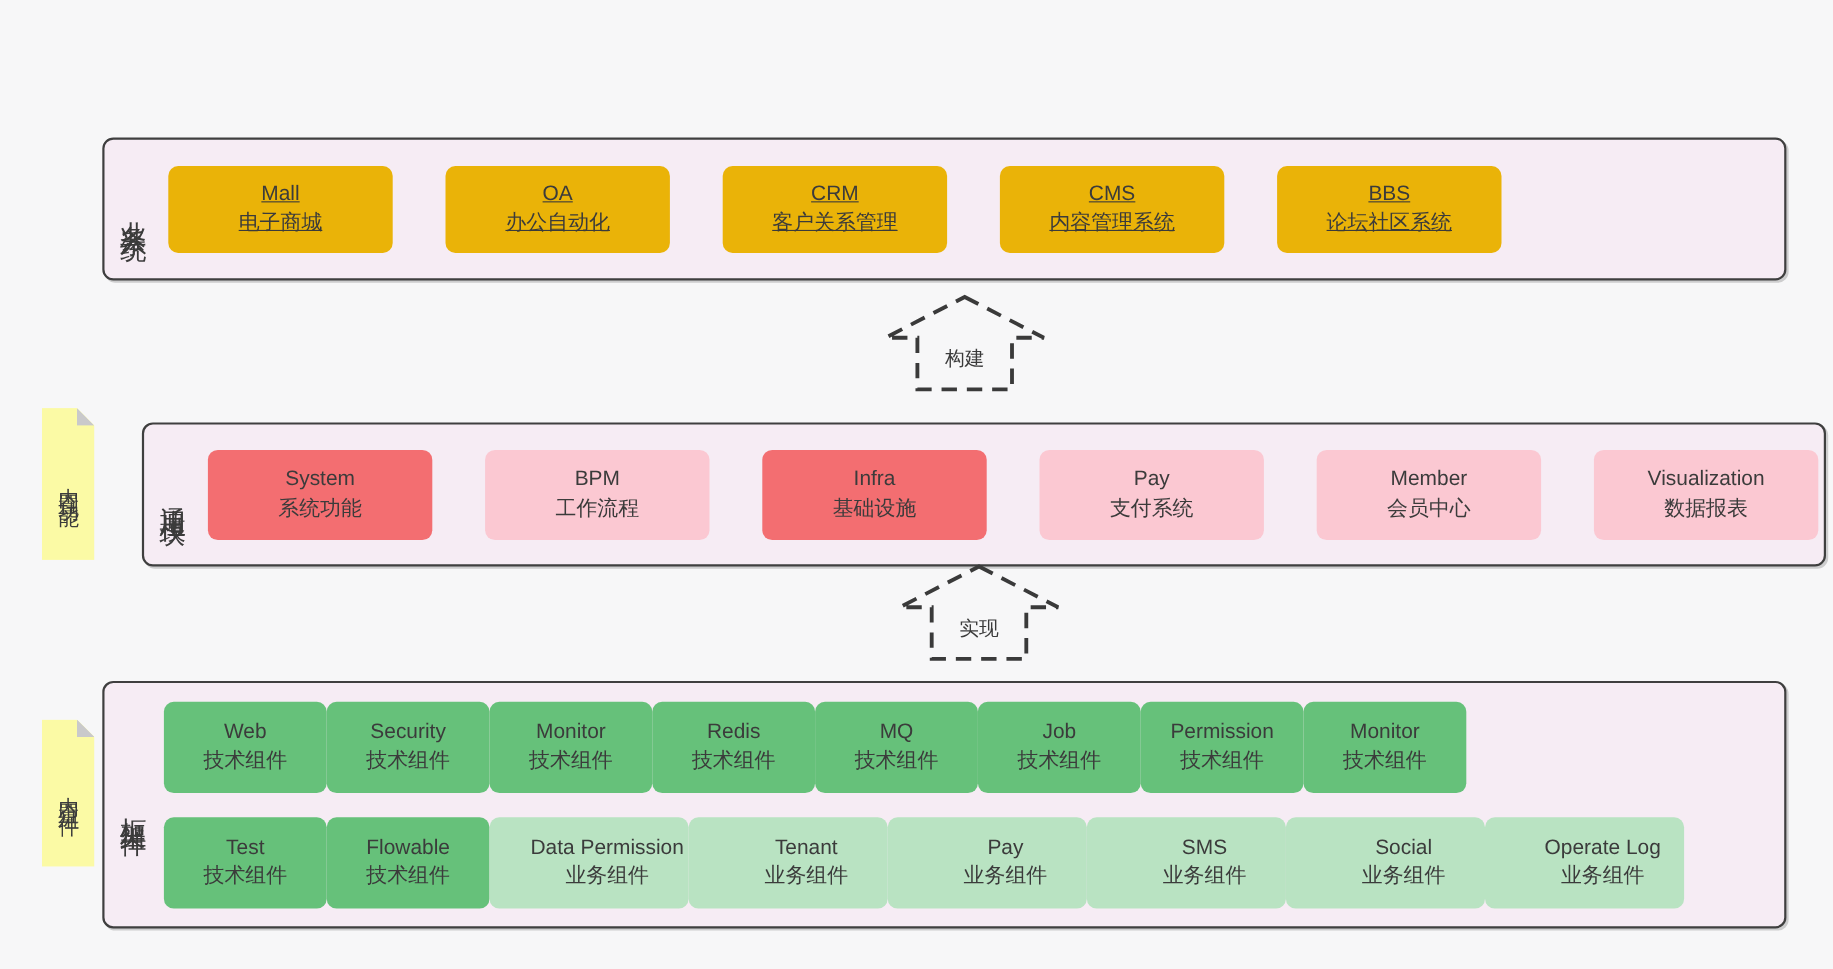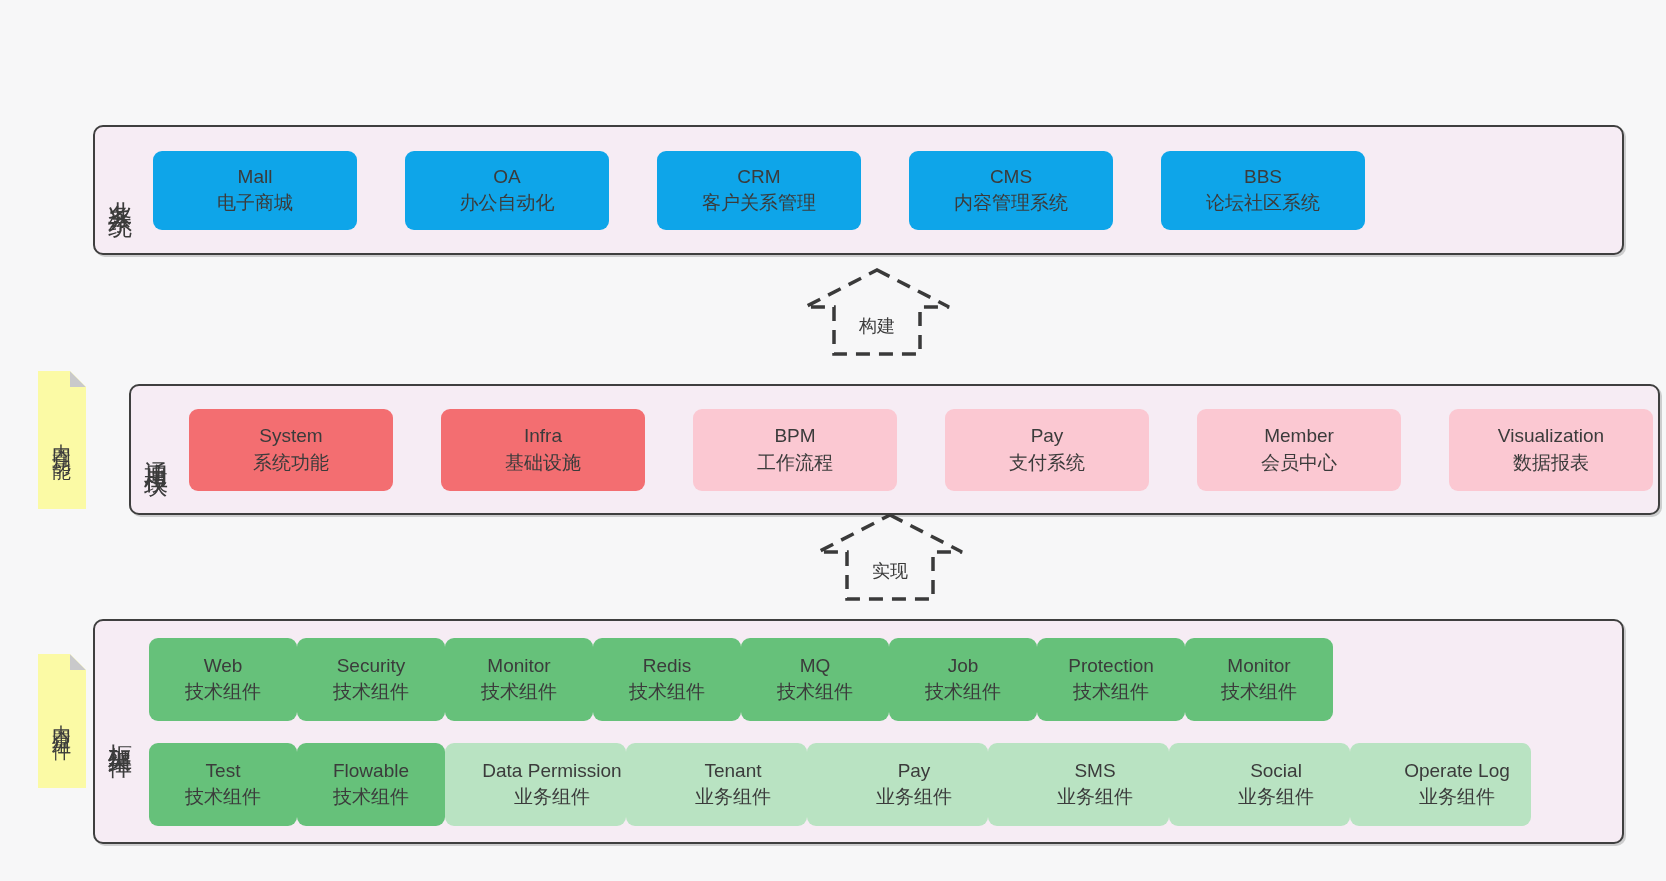--- a/index.html
+++ b/index.html
@@ -33,21 +33,21 @@
   }
   .grid .row{display:flex;}
   .box{
     display:flex;flex-direction:column;align-items:center;justify-content:center;
     text-align:center;border-radius:9px;
     font-size:19px;line-height:1.38;
   }
   .boxes .box{width:204px;height:82px;flex:0 0 204px;}
   .panel-1 .boxes .box{height:79px;}
   .grid .box{width:148px;height:83px;flex:0 0 148px;}
-  .v-blue{background:#0ea5e9;}
+  .v-blue{background:#eab308;text-decoration:underline;}
   .v-red{background:#f36e71;}
   .v-pink{background:#fbc8d2;}
   .v-green{background:#66c17a;}
   .v-light-green{background:#b9e3c2;padding-left:33px;}
   .note{
     position:absolute;left:38px;width:48px;background:#fbfaa5;
     clip-path:polygon(0 0, calc(100% - 16px) 0, 100% 16px, 100% 100%, 0 100%);
     display:flex;align-items:center;justify-content:center;
   }
   .note-1{top:371px;height:138px;}
@@ -111,27 +111,27 @@
 
 <div class="panel panel-2">
   <div class="side-label">
     <span class="v-text">通用模块</span>
   </div>
   <div class="boxes">
     <div class="box v-red">
       <span>System</span>
       <span>系统功能</span>
     </div>
+    <div class="box v-pink">
+      <span>BPM</span>
+      <span>工作流程</span>
+    </div>
     <div class="box v-red">
       <span>Infra</span>
       <span>基础设施</span>
-    </div>
-    <div class="box v-pink">
-      <span>BPM</span>
-      <span>工作流程</span>
     </div>
     <div class="box v-pink">
       <span>Pay</span>
       <span>支付系统</span>
     </div>
     <div class="box v-pink">
       <span>Member</span>
       <span>会员中心</span>
     </div>
     <div class="box v-pink">
@@ -177,21 +177,21 @@
       </div>
       <div class="box v-green">
         <span>MQ</span>
         <span>技术组件</span>
       </div>
       <div class="box v-green">
         <span>Job</span>
         <span>技术组件</span>
       </div>
       <div class="box v-green">
-        <span>Protection</span>
+        <span>Permission</span>
         <span>技术组件</span>
       </div>
       <div class="box v-green">
         <span>Monitor</span>
         <span>技术组件</span>
       </div>
     </div>
     <div class="row">
       <div class="box v-green">
         <span>Test</span>

